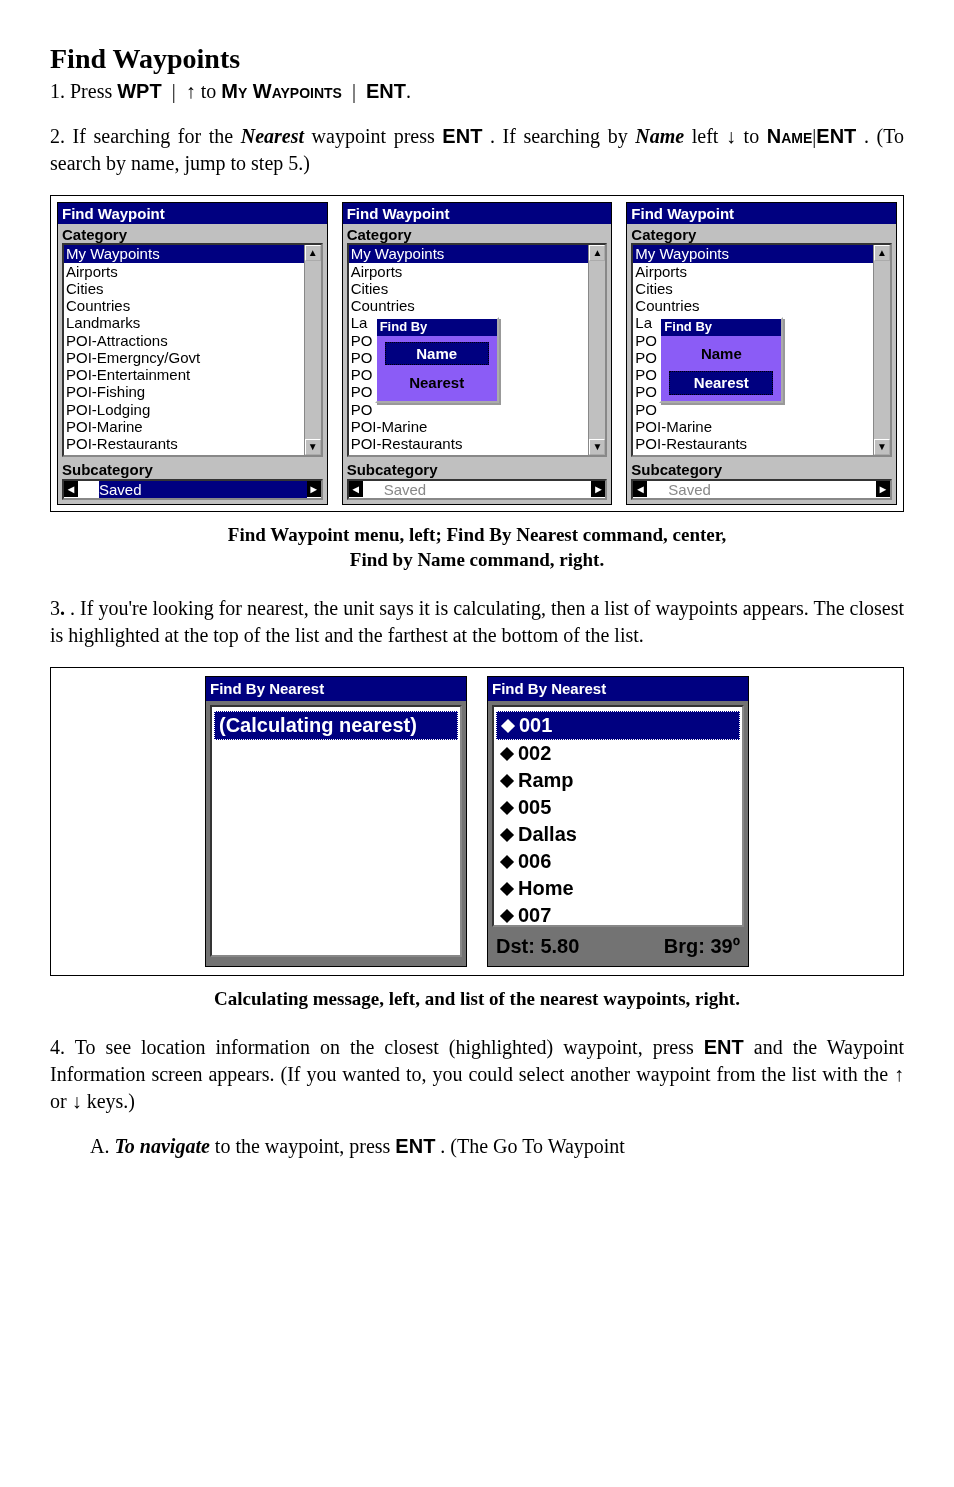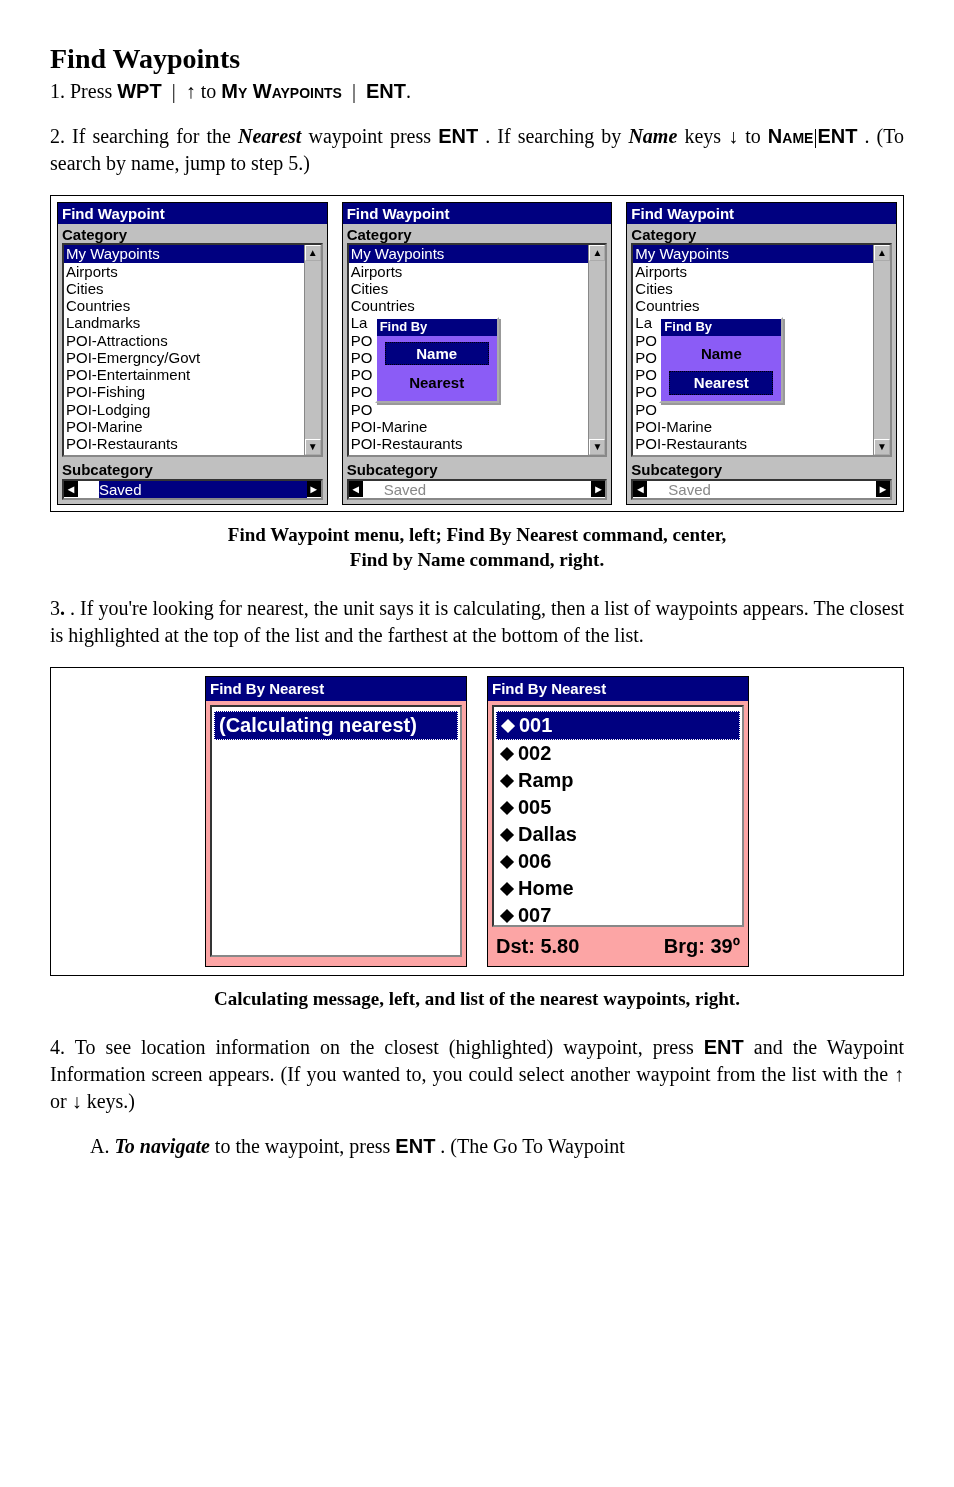--- a/index.html
+++ b/index.html
@@ -165,21 +165,21 @@
   .row2 {
     display:flex;
     gap:20px;
     justify-content:center;
     margin:6px 0 10px 0;
     border:1px solid #000;
     padding:8px;
   }
   .panel2 {
     width: 260px;
-    background:#fca5a5;
+    background:#737373;
     border:1px solid #000;
     font-family: Arial, Helvetica, sans-serif;
   }
   .bigbox {
     background:#fff;
     border:2px inset #888;
     margin:4px;
     height:240px;
     position:relative;
     padding:4px 2px;
@@ -224,21 +224,21 @@
   <span>&nbsp;</span><span class="sans-bold">ENT</span><span>.</span>
 </div>
 
 <div class="step justify">
   <span>2. If searching for the </span>
   <span class="serif-bi">Nearest</span>
   <span> waypoint press </span>
   <span class="sans-bold">ENT</span>
   <span>. If searching by </span>
   <span class="serif-bi">Name</span>
-  <span> keys </span>
+  <span> left </span>
   <span class="arrow">↓</span>
   <span> to </span>
   <span class="smallcaps">Name</span><span>|</span><span class="sans-bold">ENT</span>
   <span>. (To search by name, jump to step 5.)</span>
 </div>
 
 <div class="row3">
 
   <div class="panel">
     <div class="titlebar">Find Waypoint</div>

